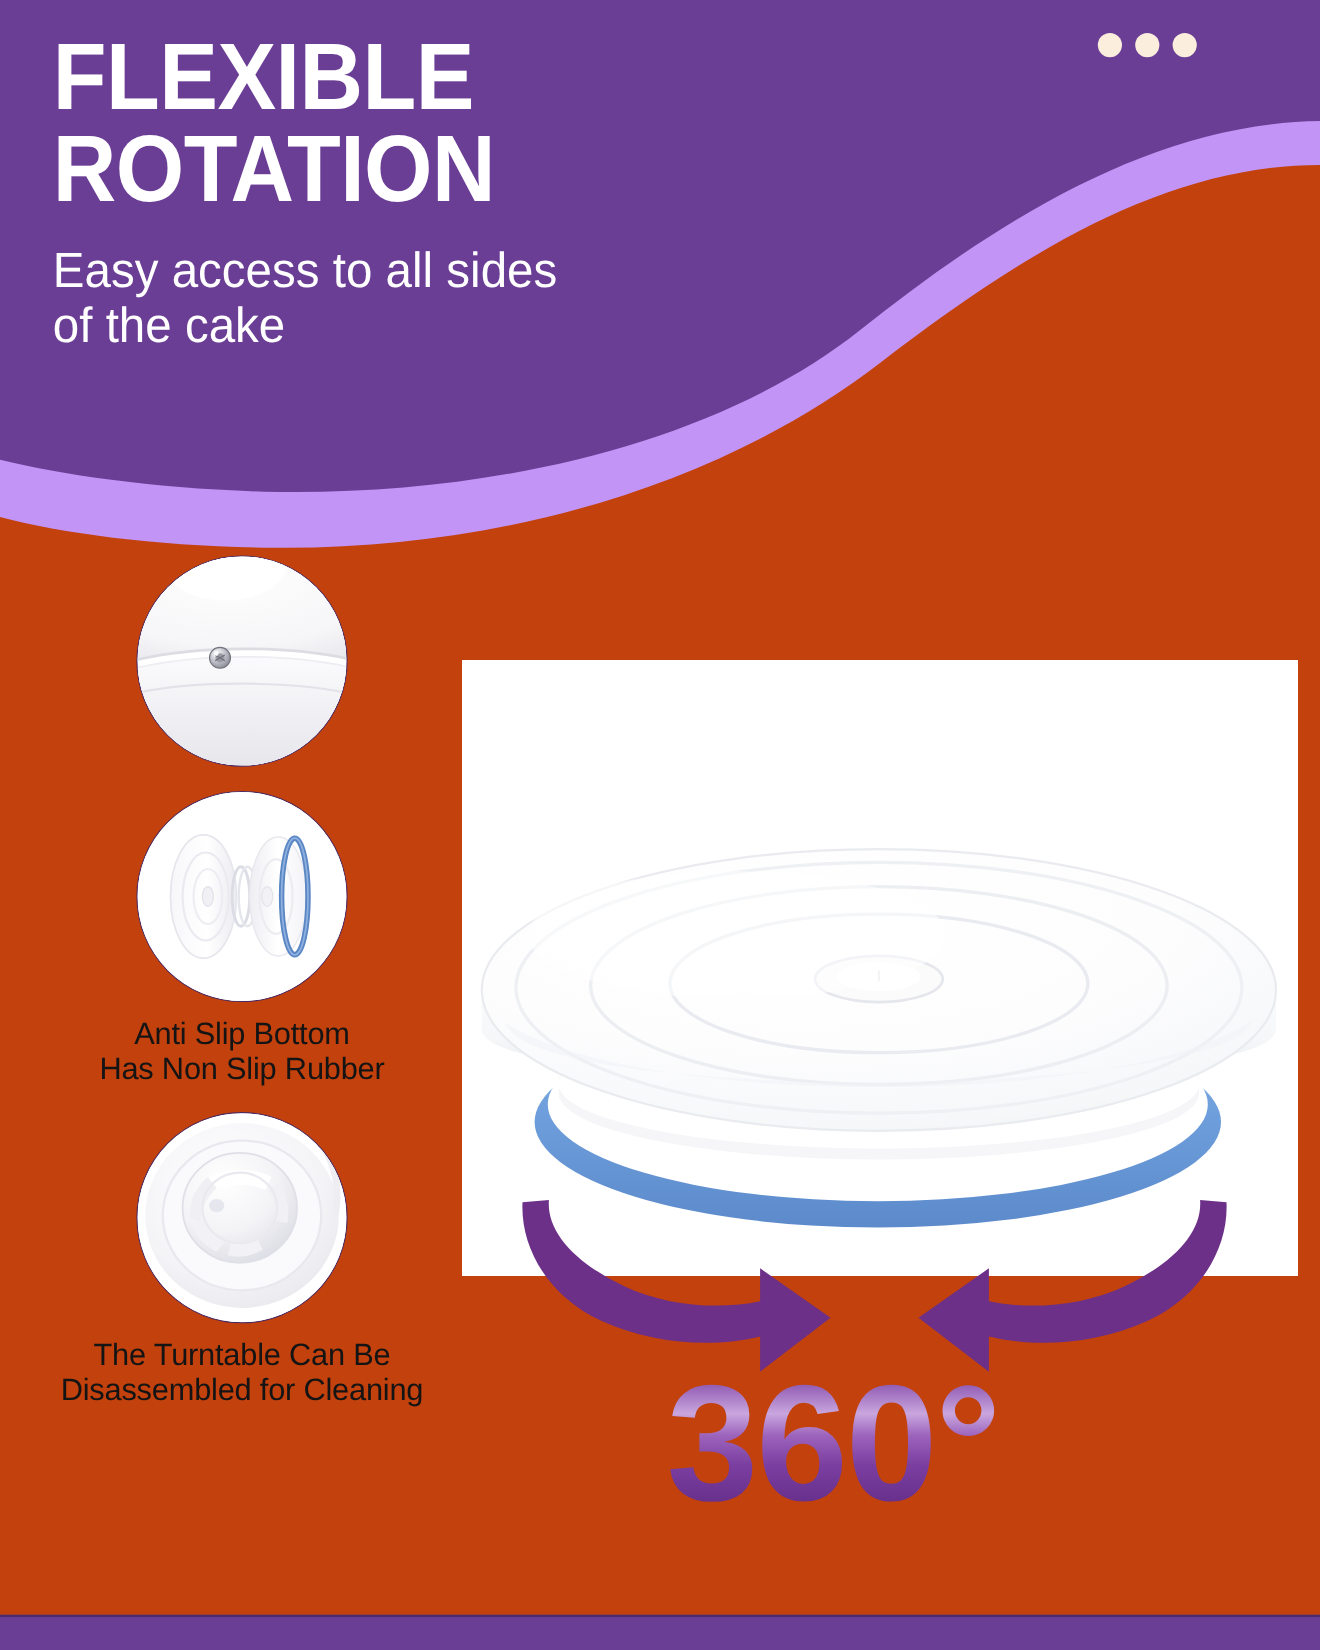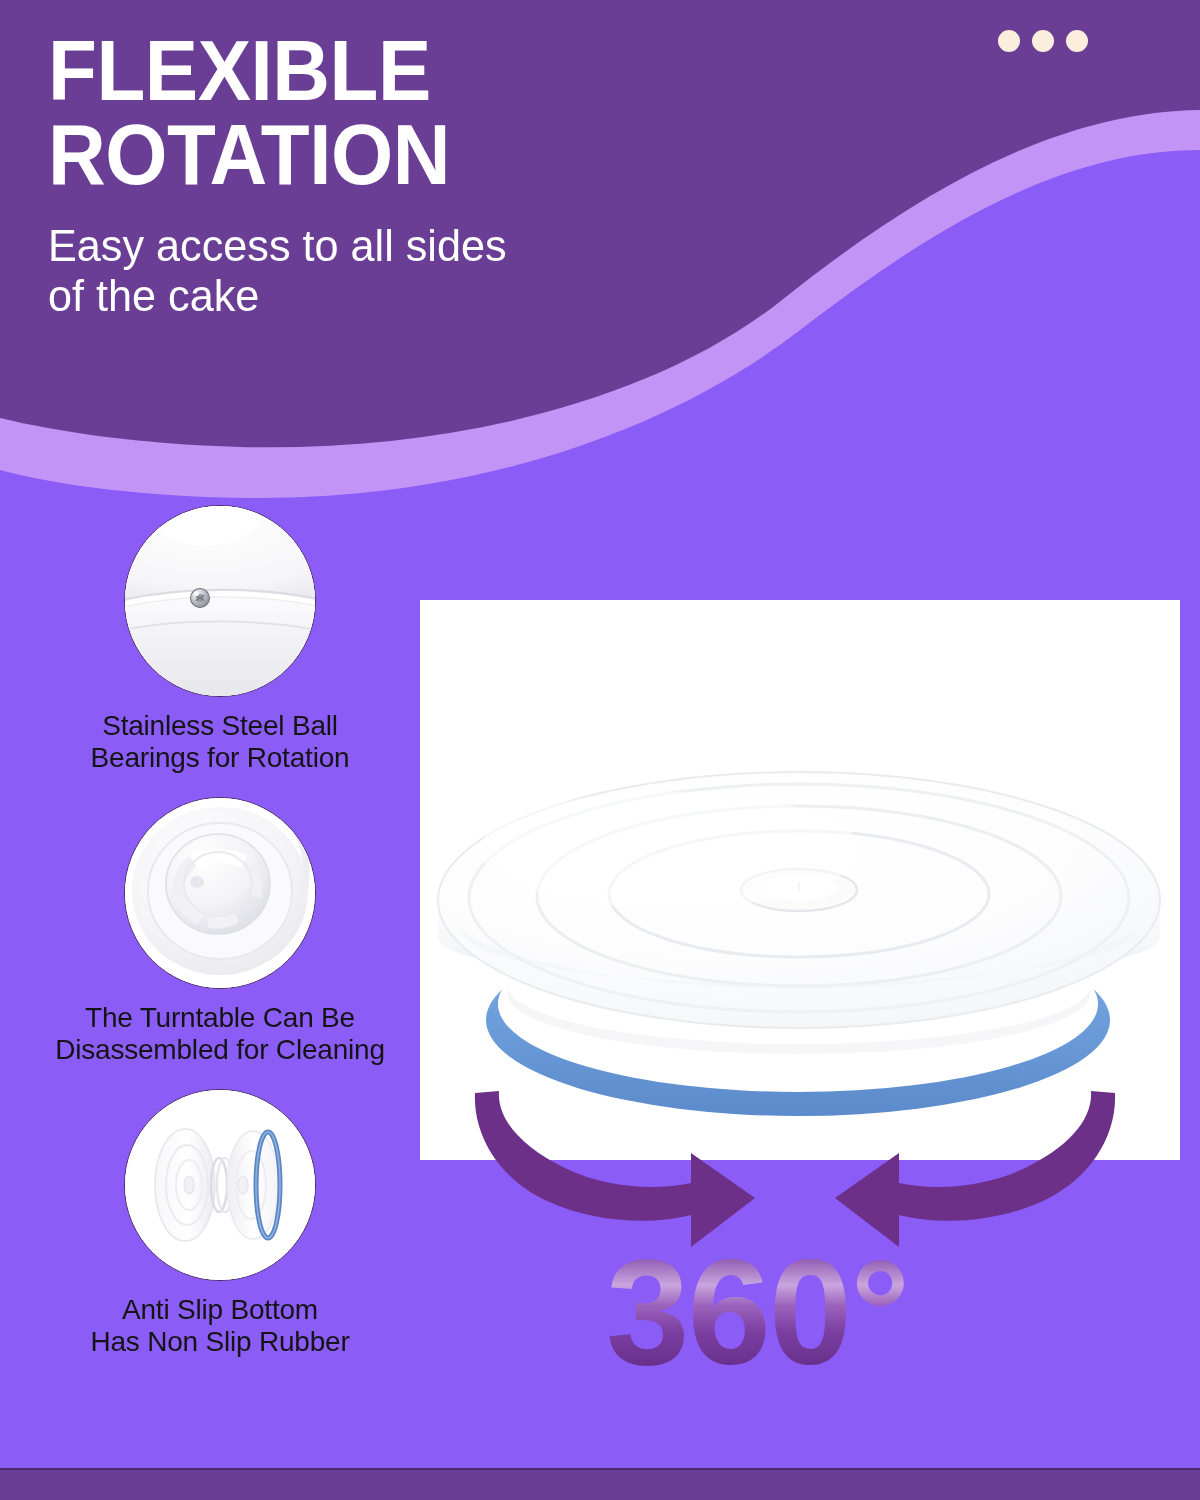--- a/index.html
+++ b/index.html
@@ -8,21 +8,21 @@
     background: #ffffff;
   }
   body {
     font-family: "Liberation Sans", sans-serif;
   }
   #page {
     position: relative;
     width: 1200px;
     height: 1500px;
     overflow: hidden;
-    background: #8b5cf6;
+    background: #c2410c;
   }
 
   
   #hero {
     position: absolute;
     left: 0; top: 0;
     width: 1200px;
     height: 500px;
     overflow: hidden;
   }
@@ -229,22 +229,59 @@
 
           <path d="M-10,126 C55,110 150,114 200,126" fill="none" stroke="#e2e2e9" stroke-width="2"></path>
 
           <circle cx="75" cy="92" r="9.5" fill="url(#bb-ball)"></circle>
           <circle cx="75" cy="92" r="9.5" fill="none" stroke="#75757f" stroke-width="1.1"></circle>
           <circle cx="75" cy="92" r="4.2" fill="#9a9aa4"></circle>
           <path d="M70.6,89.4 L79.4,94.6 M79.4,89.4 L70.6,94.6" stroke="#6f6f79" stroke-width="1.1"></path>
           <circle cx="71.6" cy="88.2" r="2.1" fill="#ffffff" opacity="0.9"></circle>
         </svg>
       </div>
-      <div class="feature-caption">Stainless Steel Ball
-Bearings for Rotation</div>
+    </div>
+
+    <div class="feature">
+      <div class="feature-badge">
+        <svg viewBox="0 0 190 190">
+          <defs>
+            <linearGradient id="as-left" x1="0" y1="0" x2="1" y2="0">
+              <stop offset="0%" stop-color="#f7f7fa"></stop>
+              <stop offset="55%" stop-color="#ffffff"></stop>
+              <stop offset="100%" stop-color="#ececf1"></stop>
+            </linearGradient>
+            <linearGradient id="as-right" x1="0" y1="0" x2="1" y2="0">
+              <stop offset="0%" stop-color="#eeeef3"></stop>
+              <stop offset="50%" stop-color="#ffffff"></stop>
+              <stop offset="100%" stop-color="#f3f3f7"></stop>
+            </linearGradient>
+          </defs>
+          <rect x="0" y="0" width="190" height="190" fill="#ffffff"></rect>
+
+          <ellipse cx="60" cy="95" rx="30" ry="56" fill="url(#as-left)"></ellipse>
+          <ellipse cx="60" cy="95" rx="30" ry="56" fill="none" stroke="#e6e6ed" stroke-width="1.6"></ellipse>
+          <ellipse cx="62" cy="95" rx="21" ry="40" fill="none" stroke="#eaeaf0" stroke-width="2"></ellipse>
+          <ellipse cx="64" cy="95" rx="13" ry="25" fill="none" stroke="#ededf2" stroke-width="2"></ellipse>
+          <ellipse cx="64" cy="95" rx="5" ry="9" fill="#f0f0f5" stroke="#e2e2ea" stroke-width="1.2"></ellipse>
+
+          <ellipse cx="94" cy="95" rx="8" ry="27" fill="none" stroke="#dcdce5" stroke-width="2.6"></ellipse>
+          <ellipse cx="100" cy="95" rx="8" ry="27" fill="none" stroke="#e5e5ec" stroke-width="2.2"></ellipse>
+
+          <ellipse cx="128" cy="95" rx="26" ry="54" fill="url(#as-right)"></ellipse>
+          <ellipse cx="128" cy="95" rx="26" ry="54" fill="none" stroke="#e8e8ee" stroke-width="1.4"></ellipse>
+          <ellipse cx="126" cy="95" rx="15" ry="34" fill="none" stroke="#ececf1" stroke-width="2"></ellipse>
+          <ellipse cx="118" cy="95" rx="5" ry="9" fill="#f2f2f6" stroke="#e3e3eb" stroke-width="1.2"></ellipse>
+
+          <ellipse cx="143" cy="95" rx="12" ry="53" fill="none" stroke="#5B86C4" stroke-width="5"></ellipse>
+          <ellipse cx="143" cy="95" rx="12" ry="53" fill="none" stroke="#8FB1E0" stroke-width="1.6"></ellipse>
+        </svg>
+      </div>
+      <div class="feature-caption">Anti Slip Bottom
+Has Non Slip Rubber</div>
     </div>
 
     <div class="feature">
       <div class="feature-badge">
         <svg viewBox="0 0 190 190">
           <defs>
             <radialGradient id="tb-bg" cx="42%" cy="34%" r="80%">
               <stop offset="0%" stop-color="#ffffff"></stop>
               <stop offset="62%" stop-color="#f4f4f7"></stop>
               <stop offset="100%" stop-color="#e3e3ea"></stop>
@@ -272,59 +309,20 @@
 
           <ellipse cx="72" cy="84" rx="7" ry="6" fill="#e6e6ee"></ellipse>
 
           <ellipse cx="93" cy="86" rx="34" ry="32" fill="none" stroke="#e9e9ef" stroke-width="2"></ellipse>
 
           <path d="M168,30 C180,46 184,70 180,92" fill="none" stroke="#ededf2" stroke-width="6"></path>
         </svg>
       </div>
       <div class="feature-caption">The Turntable Can Be
 Disassembled for Cleaning</div>
-    </div>
-
-    <div class="feature">
-      <div class="feature-badge">
-        <svg viewBox="0 0 190 190">
-          <defs>
-            <linearGradient id="as-left" x1="0" y1="0" x2="1" y2="0">
-              <stop offset="0%" stop-color="#f7f7fa"></stop>
-              <stop offset="55%" stop-color="#ffffff"></stop>
-              <stop offset="100%" stop-color="#ececf1"></stop>
-            </linearGradient>
-            <linearGradient id="as-right" x1="0" y1="0" x2="1" y2="0">
-              <stop offset="0%" stop-color="#eeeef3"></stop>
-              <stop offset="50%" stop-color="#ffffff"></stop>
-              <stop offset="100%" stop-color="#f3f3f7"></stop>
-            </linearGradient>
-          </defs>
-          <rect x="0" y="0" width="190" height="190" fill="#ffffff"></rect>
-
-          <ellipse cx="60" cy="95" rx="30" ry="56" fill="url(#as-left)"></ellipse>
-          <ellipse cx="60" cy="95" rx="30" ry="56" fill="none" stroke="#e6e6ed" stroke-width="1.6"></ellipse>
-          <ellipse cx="62" cy="95" rx="21" ry="40" fill="none" stroke="#eaeaf0" stroke-width="2"></ellipse>
-          <ellipse cx="64" cy="95" rx="13" ry="25" fill="none" stroke="#ededf2" stroke-width="2"></ellipse>
-          <ellipse cx="64" cy="95" rx="5" ry="9" fill="#f0f0f5" stroke="#e2e2ea" stroke-width="1.2"></ellipse>
-
-          <ellipse cx="94" cy="95" rx="8" ry="27" fill="none" stroke="#dcdce5" stroke-width="2.6"></ellipse>
-          <ellipse cx="100" cy="95" rx="8" ry="27" fill="none" stroke="#e5e5ec" stroke-width="2.2"></ellipse>
-
-          <ellipse cx="128" cy="95" rx="26" ry="54" fill="url(#as-right)"></ellipse>
-          <ellipse cx="128" cy="95" rx="26" ry="54" fill="none" stroke="#e8e8ee" stroke-width="1.4"></ellipse>
-          <ellipse cx="126" cy="95" rx="15" ry="34" fill="none" stroke="#ececf1" stroke-width="2"></ellipse>
-          <ellipse cx="118" cy="95" rx="5" ry="9" fill="#f2f2f6" stroke="#e3e3eb" stroke-width="1.2"></ellipse>
-
-          <ellipse cx="143" cy="95" rx="12" ry="53" fill="none" stroke="#5B86C4" stroke-width="5"></ellipse>
-          <ellipse cx="143" cy="95" rx="12" ry="53" fill="none" stroke="#8FB1E0" stroke-width="1.6"></ellipse>
-        </svg>
-      </div>
-      <div class="feature-caption">Anti Slip Bottom
-Has Non Slip Rubber</div>
     </div>
   </div>
 
   <div id="product">
     <svg viewBox="0 0 760 560">
       <defs>
         <linearGradient id="blueRing" x1="0" y1="0" x2="0" y2="1">
           <stop offset="0%" stop-color="#8FB5E6"></stop>
           <stop offset="45%" stop-color="#6E9FDC"></stop>
           <stop offset="100%" stop-color="#5C8ACB"></stop>

